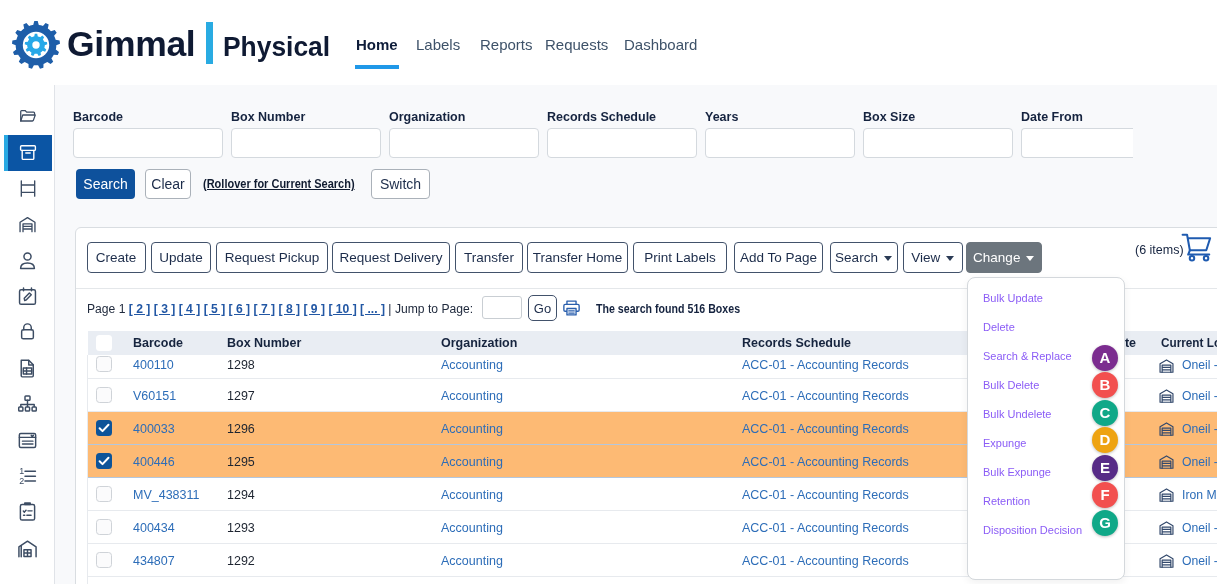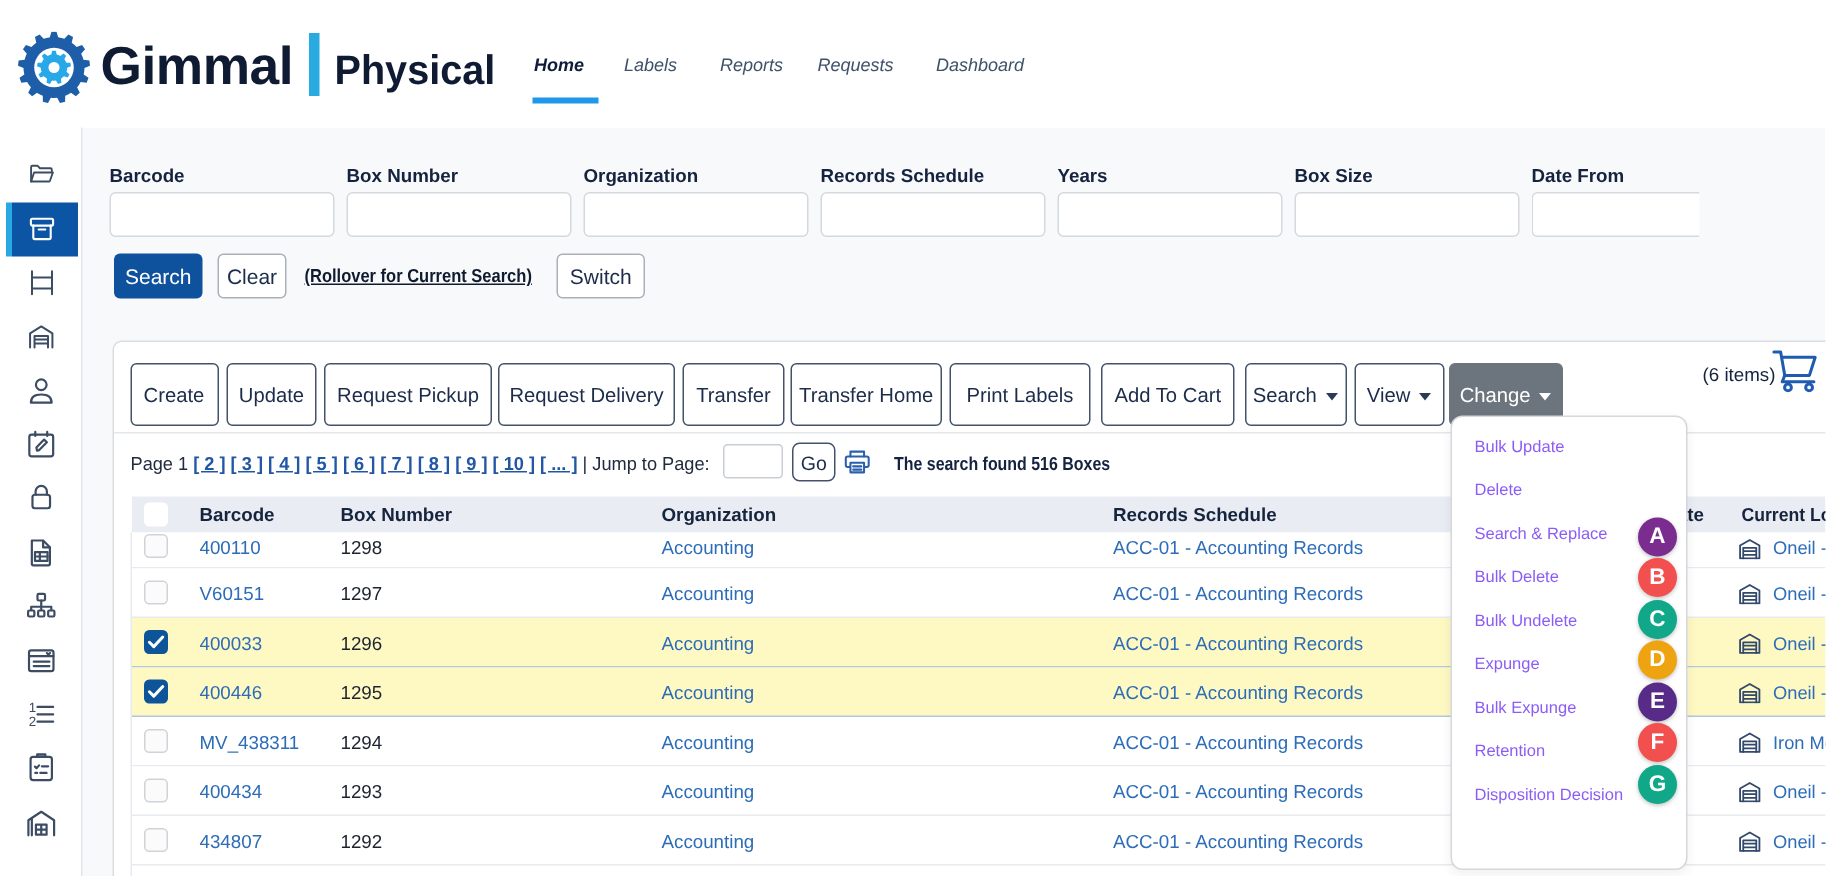--- a/index.html
+++ b/index.html
@@ -2,53 +2,53 @@
 <html><head><meta charset="utf-8">
 <style>
 * { margin:0; padding:0; box-sizing:border-box; }
 html,body { width:1217px; height:584px; overflow:hidden; background:#fff;
   font-family:"Liberation Sans",sans-serif; position:relative; }
 
 #header { position:absolute; left:0; top:0; width:1217px; height:85px; background:#fff; }
 #logo-text { position:absolute; left:67px; top:24px; font-size:35.5px; font-weight:bold; color:#0f1a33; letter-spacing:-0.3px; }
 #logo-bar { position:absolute; left:205.5px; top:22px; width:7px; height:42px; background:#29abe2; }
 #logo-phys { position:absolute; left:223px; top:31px; font-size:27.5px; font-weight:bold; color:#0f1a33; transform:scaleX(0.96); transform-origin:0 0; }
-.nav { position:absolute; top:36px; font-size:12px; color:#3e5269;font-style:italic; }
+.nav { position:absolute; top:36px; font-size:15px; color:#3e5269; }
 .nav.active { color:#0f1d3a; font-weight:bold; }
 #nav-underline { position:absolute; left:355px; top:65px; width:44px; height:4px; background:#2098e8; }
 
 #sidebar { position:absolute; left:0; top:85px; width:55px; height:499px; background:#fff; border-right:1px solid #e0e3e8; }
 
 #mainbg { position:absolute; left:55px; top:85px; width:1162px; height:499px; background:#f8f9fb; }
 
 .slabel { position:absolute; top:110px; font-size:12.5px; font-weight:bold; color:#15233f; }
 .sinput { position:absolute; top:128px; height:30px; background:#fff; border:1px solid #d4d9de; border-radius:4px; }
 .btn { position:absolute; top:169px; height:30px; border-radius:4px; font-size:14px;
   display:flex; align-items:center; justify-content:center; }
 
 #card { position:absolute; left:75px; top:227px; width:1165px; height:373px; background:#fff;
   border:1px solid #d9dde1; border-radius:6px 0 0 0; }
 
-.tbtn { position:absolute; top:242px; height:42px; background:#fff; border:1px solid #42526b;
+.tbtn { position:absolute; top:242px; height:31px; background:#fff; border:1px solid #42526b;
   border-radius:4px; color:#1c2c4a; font-size:13.5px; display:flex; align-items:center; justify-content:center; }
 .tbtn.change { background:#6c757d; border-color:#6c757d; color:#fff; }
 #tsep { position:absolute; left:76px; top:288px; width:1141px; height:1px; background:#e4e7ea; }
 
 #pag { position:absolute; left:87px; top:302px; font-size:12.5px; color:#212b3e; transform:scaleX(0.97); transform-origin:0 0; white-space:nowrap; }
 .plink { color:#2257a4; font-weight:bold; text-decoration:underline; }
 #jumpinput { position:absolute; left:482px; top:296px; width:40px; height:23px; background:#fff; border:1px solid #c9ced3; border-radius:3px; }
 #gobtn { position:absolute; left:528px; top:295px; width:29px; height:26px; border:1px solid #42526b; border-radius:5px;
   font-size:13px; color:#1c2c4a; display:flex; align-items:center; justify-content:center; background:#fff; }
 #printer { position:absolute; left:561px; top:298px; }
 #foundtxt { position:absolute; left:596px; top:302px; font-size:12.5px; font-weight:bold; color:#15233f; transform:scaleX(0.85); transform-origin:0 0; white-space:nowrap; }
 
 #thead { position:absolute; left:88px; top:331px; width:1129px; height:24px; background:#e9edf3; }
 #thead span { position:absolute; top:5px; font-size:12.5px; font-weight:bold; color:#16243e; white-space:nowrap; }
 .row { position:absolute; left:88px; width:1129px; background:#fff; border-bottom:1px solid #e7eaee; }
-.row.sel { background:#fef9c3; border-bottom:1px solid #b3c7de; }
+.row.sel { background:#fdba74; border-bottom:1px solid #b3c7de; }
 .row span { position:absolute; font-size:12.5px; white-space:nowrap; }
 .lnk { color:#2d6db8; }
 .dk { color:#1d2430; }
 .cb { position:absolute; left:8px; width:16px; height:16px; border-radius:3.5px;
   background:#fbfbfc; border:1px solid #cfd3d8; }
 .cb.on { background:#0d5499; border:none; }
 
 #hcb { position:absolute; left:96px; top:334.5px; width:16px; height:16px; border-radius:3.5px; background:#fff; }
 
 #dropdown { position:absolute; left:967px; top:277px; width:158px; height:303px; background:#fff;
@@ -164,21 +164,21 @@
 <div class="btn" style="left:371px;width:59px;background:#fff;border:1px solid #aab1b9;color:#1c2c4a">Switch</div>
 
 <div id="card"></div>
 <div class="tbtn" style="left:86.5px;width:59px">Create</div>
 <div class="tbtn" style="left:151px;width:60px">Update</div>
 <div class="tbtn" style="left:216px;width:112px">Request Pickup</div>
 <div class="tbtn" style="left:332px;width:118px">Request Delivery</div>
 <div class="tbtn" style="left:455px;width:68px">Transfer</div>
 <div class="tbtn" style="left:527px;width:101px">Transfer Home</div>
 <div class="tbtn" style="left:633px;width:94px">Print Labels</div>
-<div class="tbtn" style="left:734px;width:89px">Add To Cart</div>
+<div class="tbtn" style="left:734px;width:89px">Add To Page</div>
 <div class="tbtn" style="left:829.5px;width:68px">Search<span style="display:inline-block;vertical-align:middle;margin-left:6px;margin-top:2px;width:0;height:0;border-left:4.5px solid transparent;border-right:4.5px solid transparent;border-top:5px solid #2b3b55"></span></div>
 <div class="tbtn" style="left:903px;width:59.5px">View<span style="display:inline-block;vertical-align:middle;margin-left:6px;margin-top:2px;width:0;height:0;border-left:4.5px solid transparent;border-right:4.5px solid transparent;border-top:5px solid #2b3b55"></span></div>
 <div class="tbtn change" style="left:965.5px;width:76.5px">Change<span style="display:inline-block;vertical-align:middle;margin-left:6px;margin-top:2px;width:0;height:0;border-left:4.5px solid transparent;border-right:4.5px solid transparent;border-top:5px solid #ffffff"></span></div>
 <div id="cartlab">(6 items)</div>
 <div style="position:absolute;left:1181px;top:233px"><svg width="32" height="29" viewBox="0 0 30 27" fill="none" stroke="#1f5bb0" stroke-width="1.9" stroke-linejoin="round" stroke-linecap="round">
       <path d="M1.5 1.5 h4.2 l2.6 14.6 h15.4 l3.6-11.3 H7"></path>
       <path d="M8.3 16.1 l-1.6 4 h19.8"></path>
       <circle cx="10.3" cy="23.6" r="2.1"></circle>
       <circle cx="23.5" cy="23.6" r="2.1"></circle>
     </svg></div>

